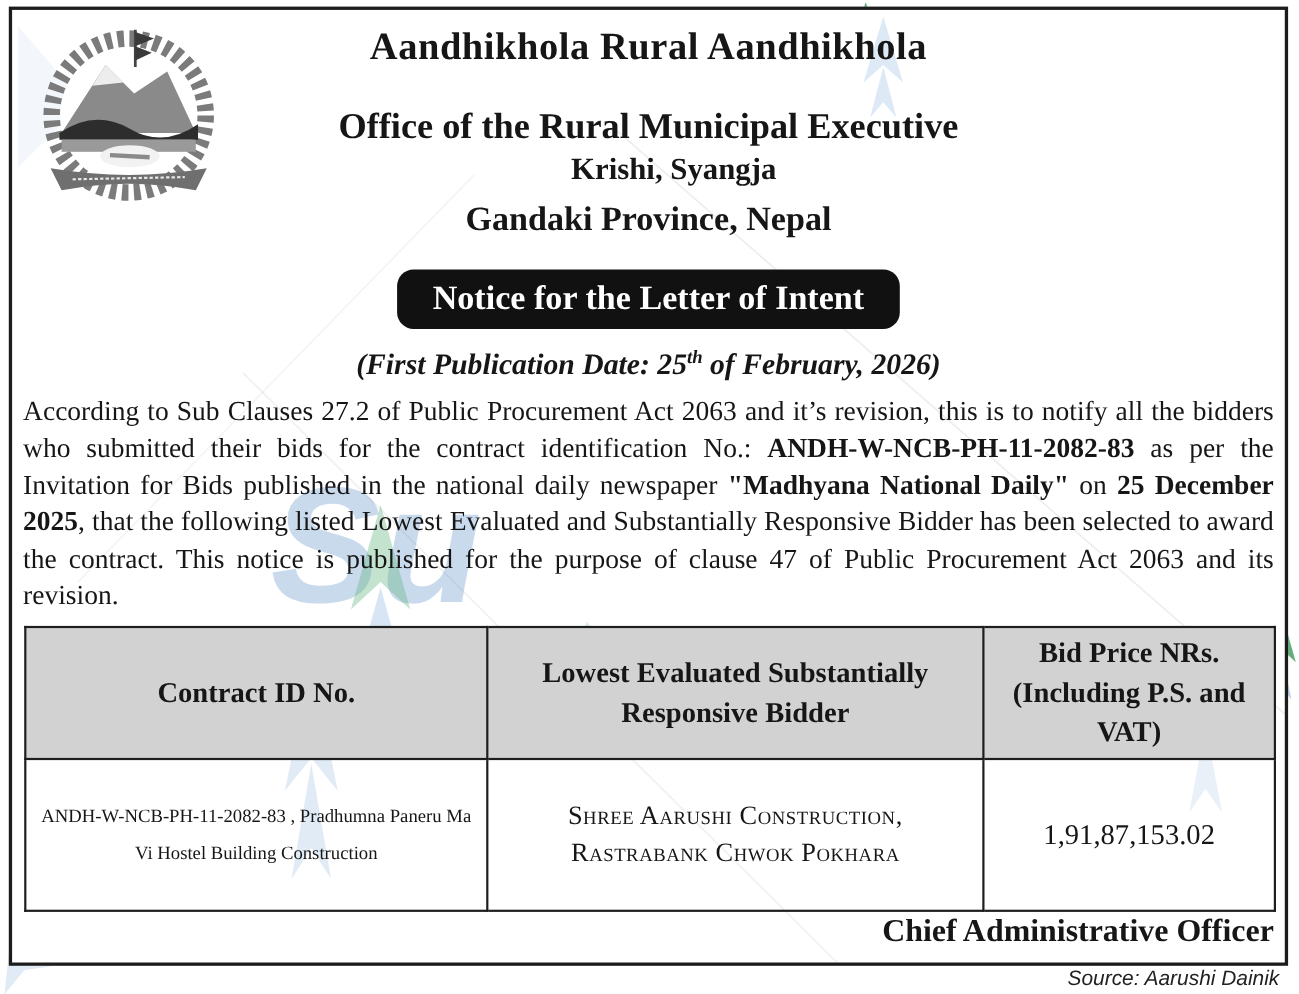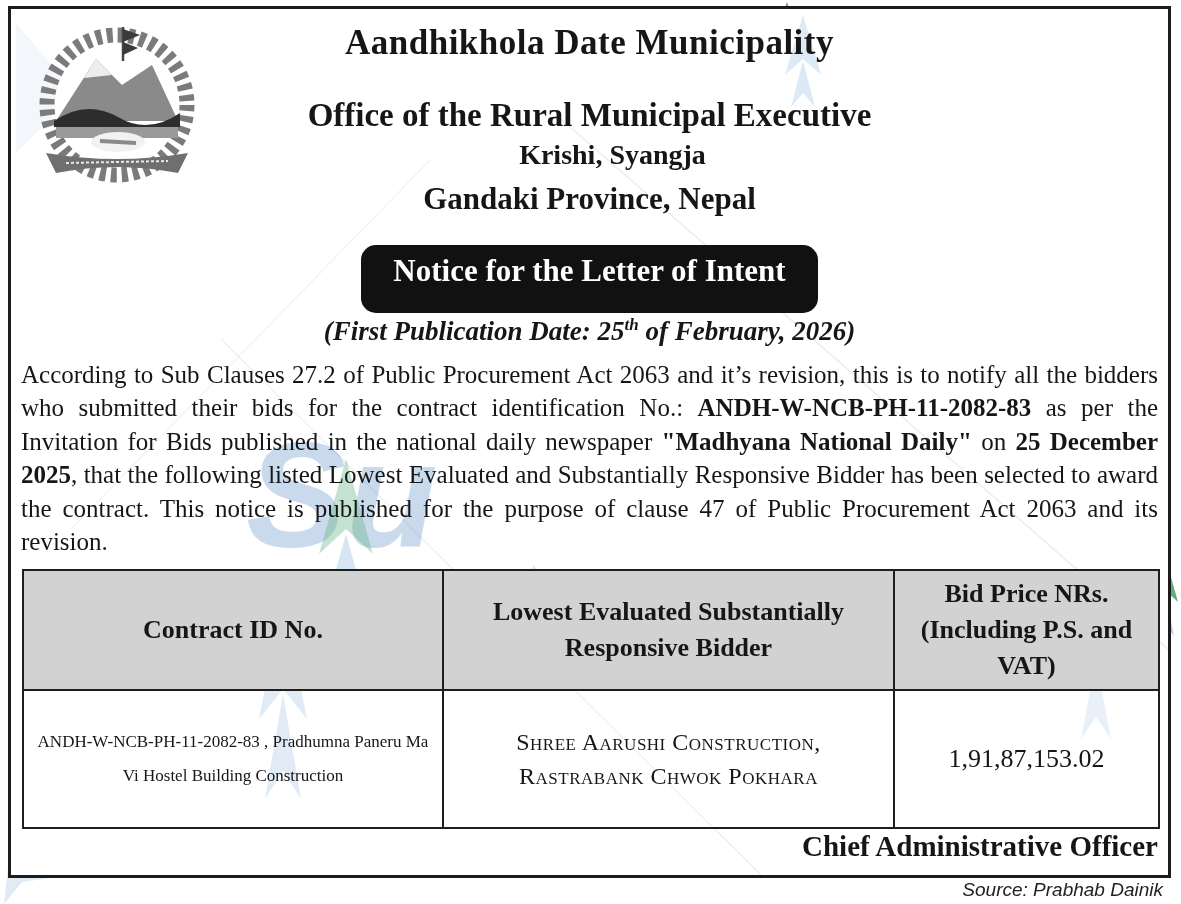--- a/index.html
+++ b/index.html
@@ -8,21 +8,21 @@
   .doc{position:absolute;left:8px;top:6px;width:1157px;height:866px;border:3px solid #1c1c1c;background:#fff;}
   .layer-wm{position:absolute;inset:0;z-index:0;pointer-events:none;}
   .layer-content{position:absolute;inset:0;z-index:1;}
   .ctr{position:absolute;left:0;width:100%;text-align:center;}
   .org-name{top:14px;font-size:35px;font-weight:bold;letter-spacing:.5px;}
   .office{top:88px;font-size:33px;font-weight:bold;}
   .addr1{top:130px;font-size:28px;font-weight:bold;padding-left:23px;}
   .addr2{top:172px;font-size:31px;font-weight:bold;}
   .notice-bar-wrap{position:absolute;top:236px;left:0;width:100%;text-align:center;}
   .notice-bar{display:inline-block;background:#111111;color:#ffffff;font-size:31px;font-weight:bold;
-              padding:8px 32px 24px 32px;border-radius:15px;}
+              padding:8px 32px 10px 32px;border-radius:15px;}
   .pubdate{top:306px;font-size:27px;font-weight:bold;font-style:italic;}
   .pubdate sup{font-size:17px;}
   .bodytext{position:absolute;top:349px;left:10px;width:1137px;font-size:25px;line-height:33.4px;
             text-align:justify;}
   .bodytext b{font-weight:bold;}
   table.bid{position:absolute;top:560px;left:11px;width:1136px;border-collapse:collapse;
             table-layout:fixed;}
   table.bid th,table.bid td{border:2px solid #1e1e1e;text-align:center;vertical-align:middle;padding:4px 10px;}
   table.bid th{background:#d2d2d2;font-size:26px;font-weight:bold;line-height:36px;height:110px;}
   table.bid td{height:128px;background:transparent;}
@@ -102,21 +102,21 @@
         <path d="M28 96 Q60 74 92 92 Q122 110 154 88 L154 102 L28 102 Z" fill="#2d2d2d"></path>
         <rect x="30" y="102" width="122" height="11" fill="#9a9a9a"></rect>
         <ellipse cx="92" cy="117" rx="27" ry="10" fill="#f2f2f2"></ellipse>
         <path d="M74 116 l36 2" stroke="#8a8a8a" stroke-width="4"></path>
         <path d="M20 128 Q91 140 162 128 L152 148 Q91 136 30 148 Z" fill="#6f6f6f"></path>
         <path d="M40 138 l102 -2" stroke="#e8e8e8" stroke-width="2" stroke-dasharray="3 2"></path>
         <line x1="97" y1="2" x2="97" y2="36" stroke="#444" stroke-width="2.5"></line>
         <path d="M97 4 L114 10 L97 17 L112 23 L97 30 Z" fill="#3a3a3a"></path>
       </svg>
 
-      <div class="ctr org-name">Aandhikhola Date Municipality</div>
+      <div class="ctr org-name">Aandhikhola Rural Aandhikhola</div>
       <div class="ctr office">Office of the Rural Municipal Executive</div>
       <div class="ctr addr1">Krishi, Syangja</div>
       <div class="ctr addr2">Gandaki Province, Nepal</div>
 
       <div class="notice-bar-wrap">
         <span class="notice-bar">Notice for the Letter of Intent</span>
       </div>
 
       <div class="ctr pubdate"><span>(First Publication Date: 25</span><sup>th</sup><span> of February, 2026)</span></div>
 
@@ -141,14 +141,14 @@
             <td class="cell-bidder">Shree Aarushi Construction, Rastrabank Chwok Pokhara</td>
             <td class="cell-price">1,91,87,153.02</td>
           </tr>
         </tbody>
       </table>
 
       <div class="signature">Chief Administrative Officer</div>
     </div>
   </div>
 
-  <div class="source-note">Source: Prabhab Dainik</div>
+  <div class="source-note">Source: Aarushi Dainik</div>
 </div>
 
 </body></html>

